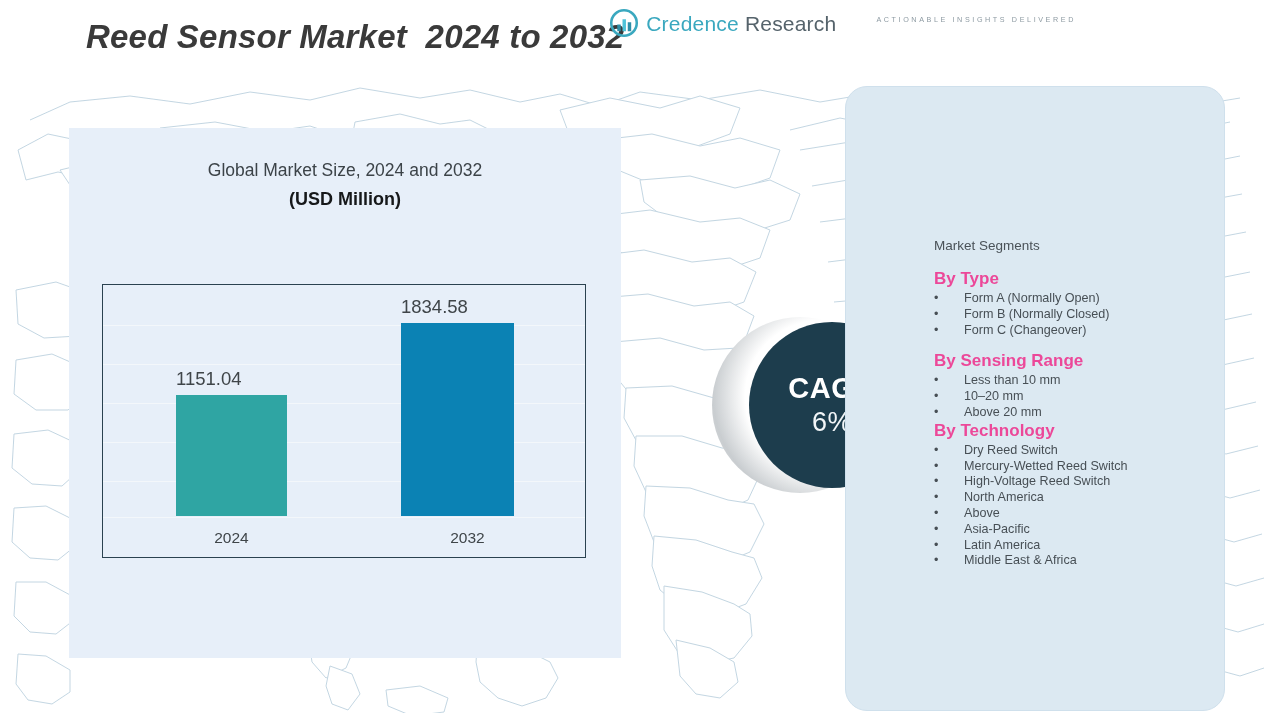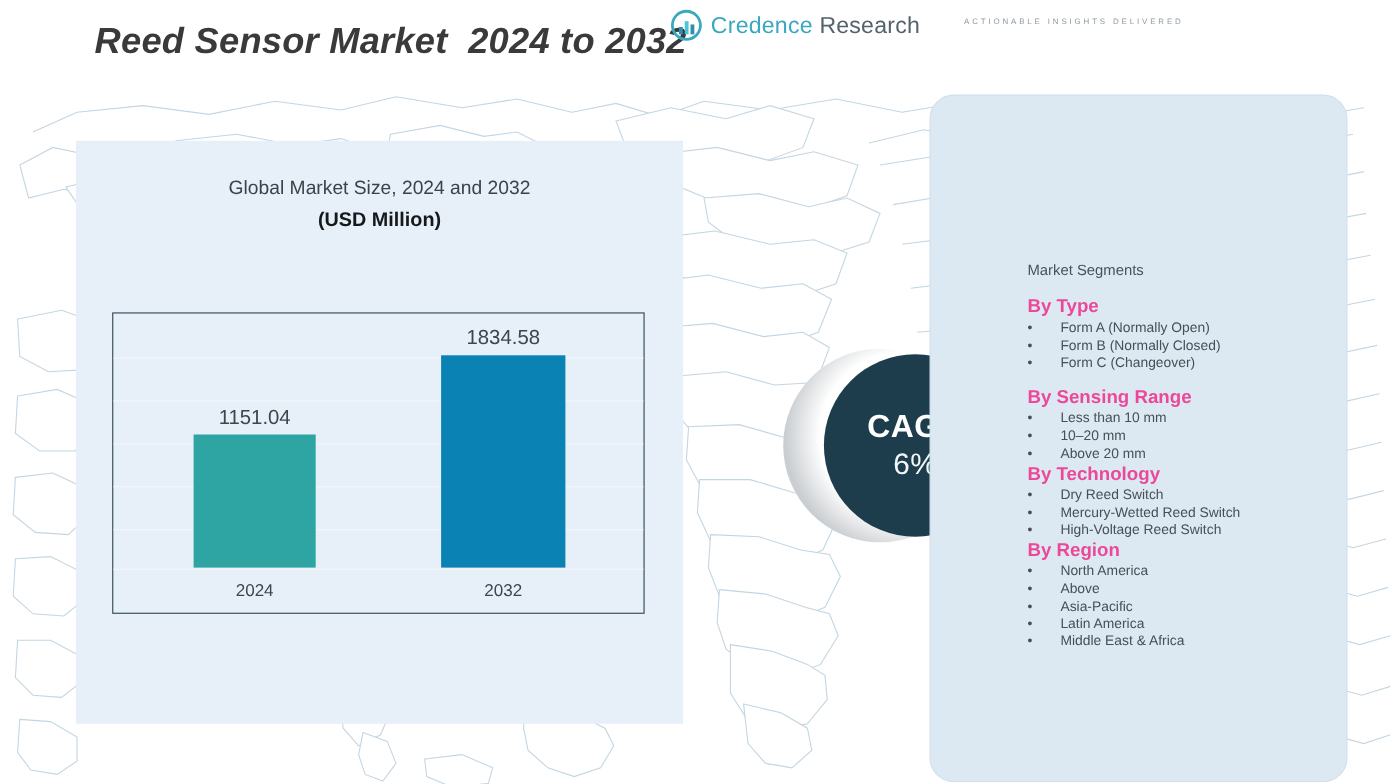--- a/index.html
+++ b/index.html
@@ -122,37 +122,37 @@
   #bar-2024 {
     left: 73px; width: 111px; height: 85px;
     background: #2fa5a3;
   }
   #bar-2032 {
     left: 298px; width: 113px; height: 191px;
     background: #0b82b4;
   }
   .bar-value {
     position: absolute;
-    text-align: center;
+    text-align: left;
     font-size: 18.5px;
     color: #3f4549;
     white-space: nowrap;
   }
   #value-2024 { left: 73px; width: 111px; bottom: 131px; }
   #value-2032 { left: 298px; width: 113px; bottom: 237px; }
 
   .cat-label {
     position: absolute;
     bottom: 10px;
     text-align: center;
     font-size: 15.5px;
     color: #3f4549;
   }
   #cat-2024 { left: 73px; width: 111px; }
-  #cat-2032 { left: 298px; width: 113px; }
+  #cat-2032 { left: 308px; width: 113px; }
 
   
   #cagr-shadow {
     position: absolute;
     left: 712px; top: 317px;
     width: 176px; height: 176px;
     border-radius: 50%;
     background: radial-gradient(circle at 62% 45%, #ffffff 52%, #c9cdd0 74%, #e9ebec 96%, #ffffff 100%);
     filter: blur(0.4px);
   }
@@ -395,21 +395,20 @@
         <span class="seg-bullet">•</span>
         <span>Mercury-Wetted Reed Switch</span>
       </div>
       <div class="seg-item">
         <span class="seg-bullet">•</span>
         <span>High-Voltage Reed Switch</span>
       </div>
     </div>
 
     <div class="seg-group">
-      <div class="seg-head">By Region</div>
       <div class="seg-item">
         <span class="seg-bullet">•</span>
         <span>North America</span>
       </div>
       <div class="seg-item">
         <span class="seg-bullet">•</span>
         <span>Above</span>
       </div>
       <div class="seg-item">
         <span class="seg-bullet">•</span>

